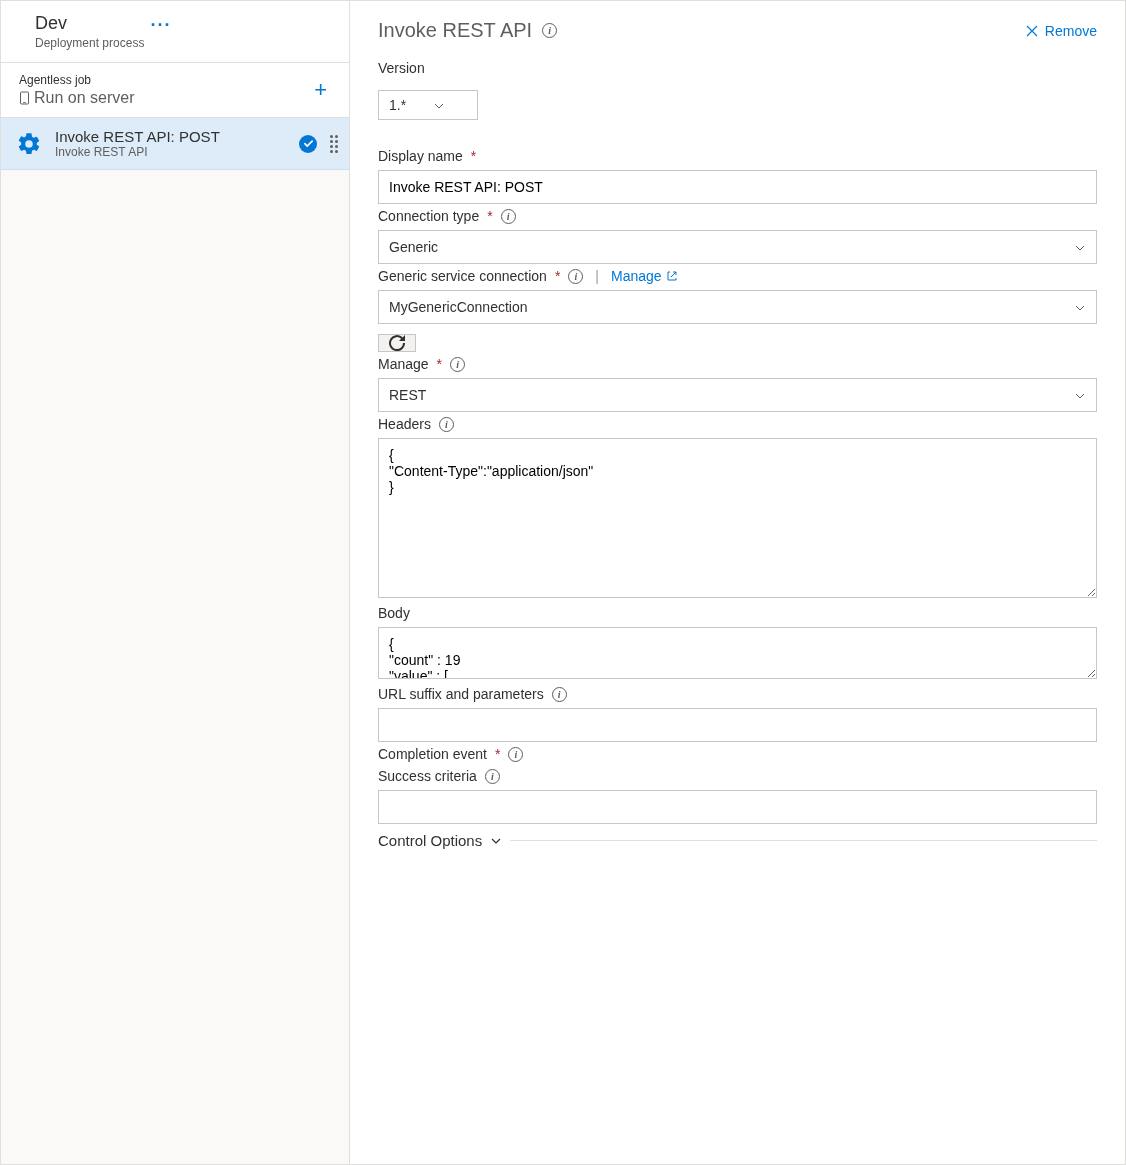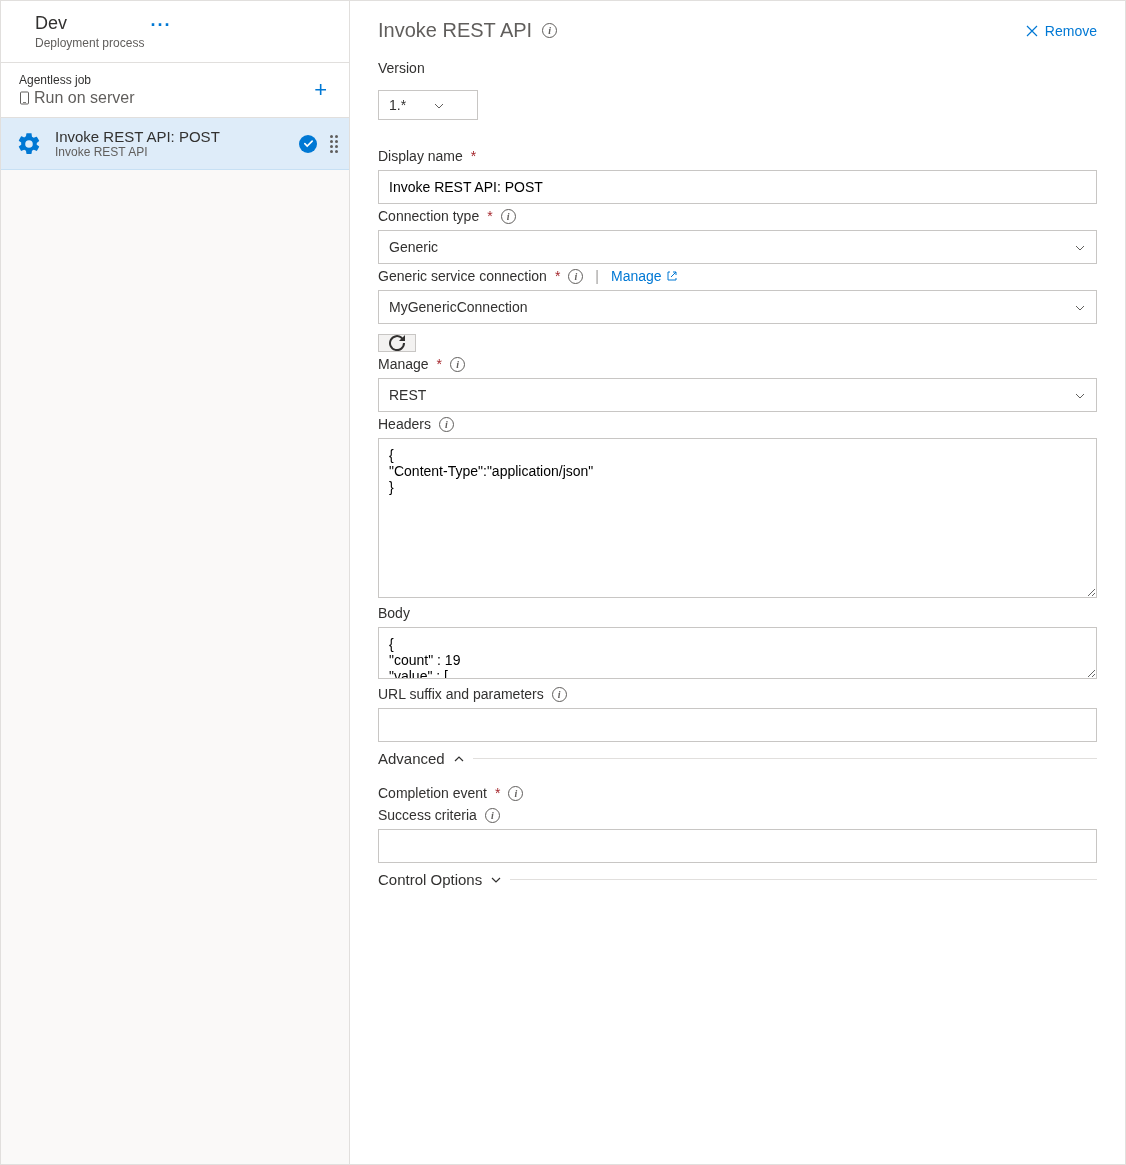--- a/index.html
+++ b/index.html
@@ -226,27 +226,20 @@
     </div>
 
     <div class="field">
       <div class="field-label">
         <span>URL suffix and parameters</span>
         <span class="info-icon">i</span>
       </div>
       <input class="text-input" value="" style="">
     </div>
 
-    <div class="section-hdr">
-      <span>Advanced</span>
-      <svg width="12" height="12" viewBox="0 0 12 12">
-          <path d="M2 8 L6 4 L10 8" stroke="#323130" stroke-width="1.2" fill="none"></path>
-        </svg>
-      <div class="line"></div>
-    </div>
 
     <div class="field">
       <div class="field-label">
         <span>Completion event</span>
         <span class="req">*</span>
         <span class="info-icon">i</span>
       </div>
     </div>
 
     <div class="field">

